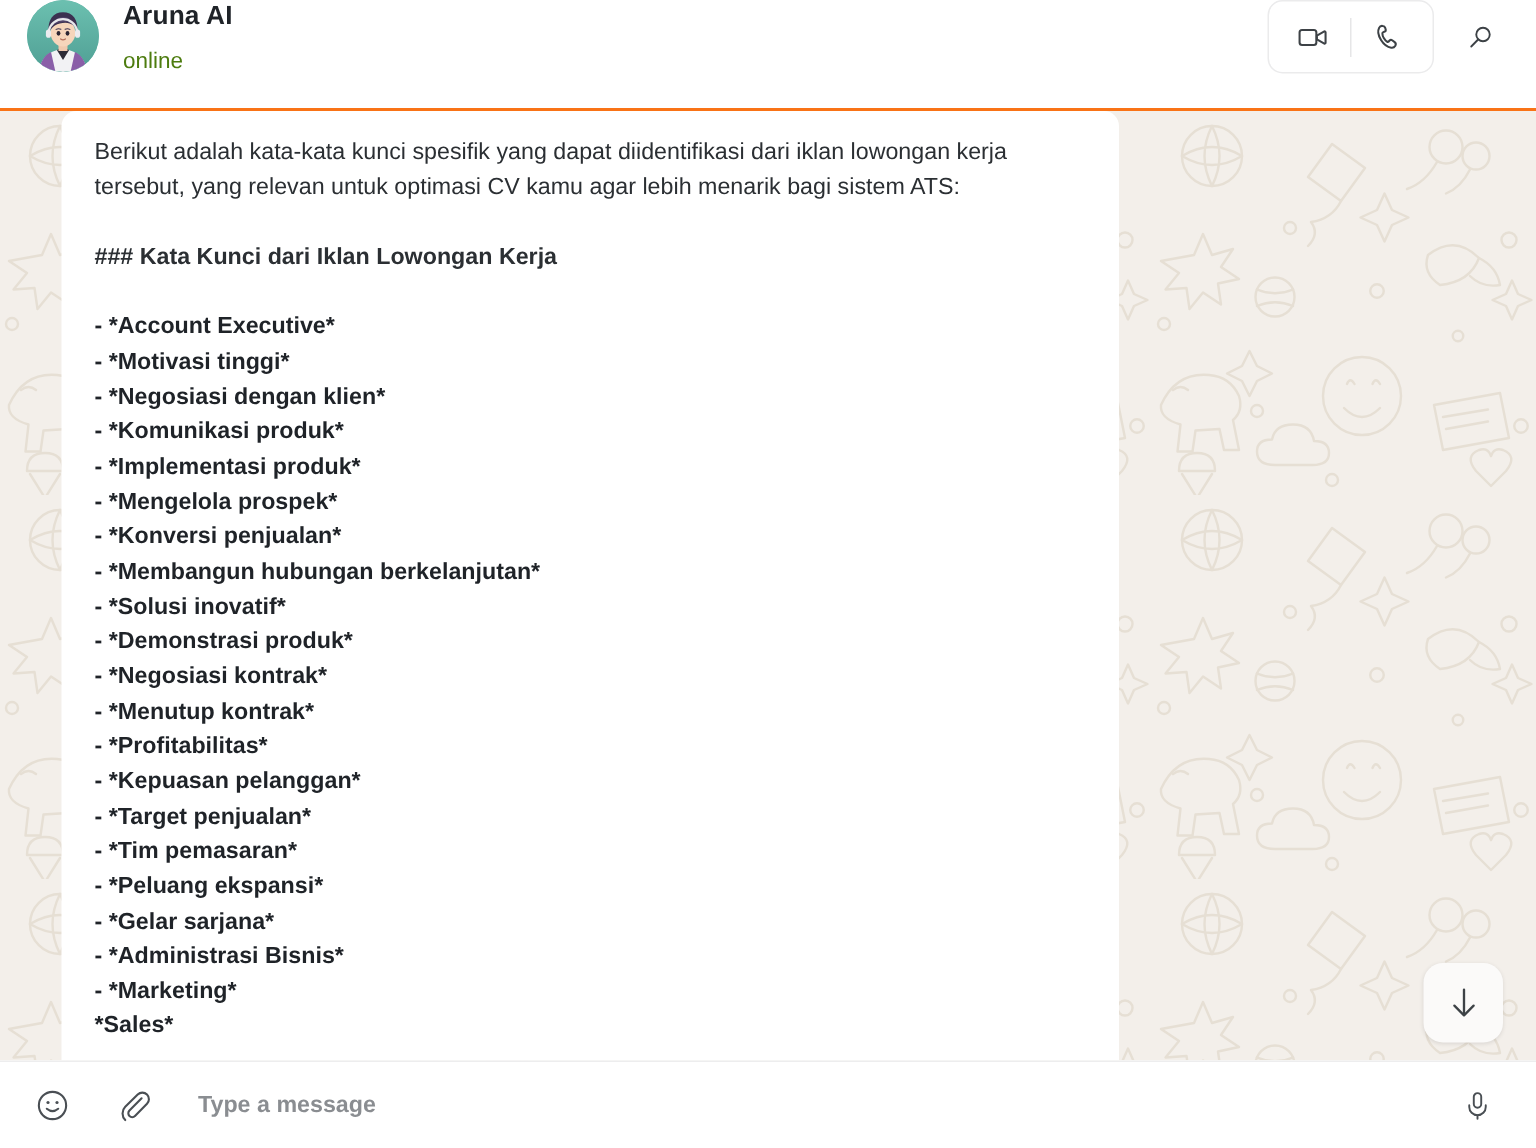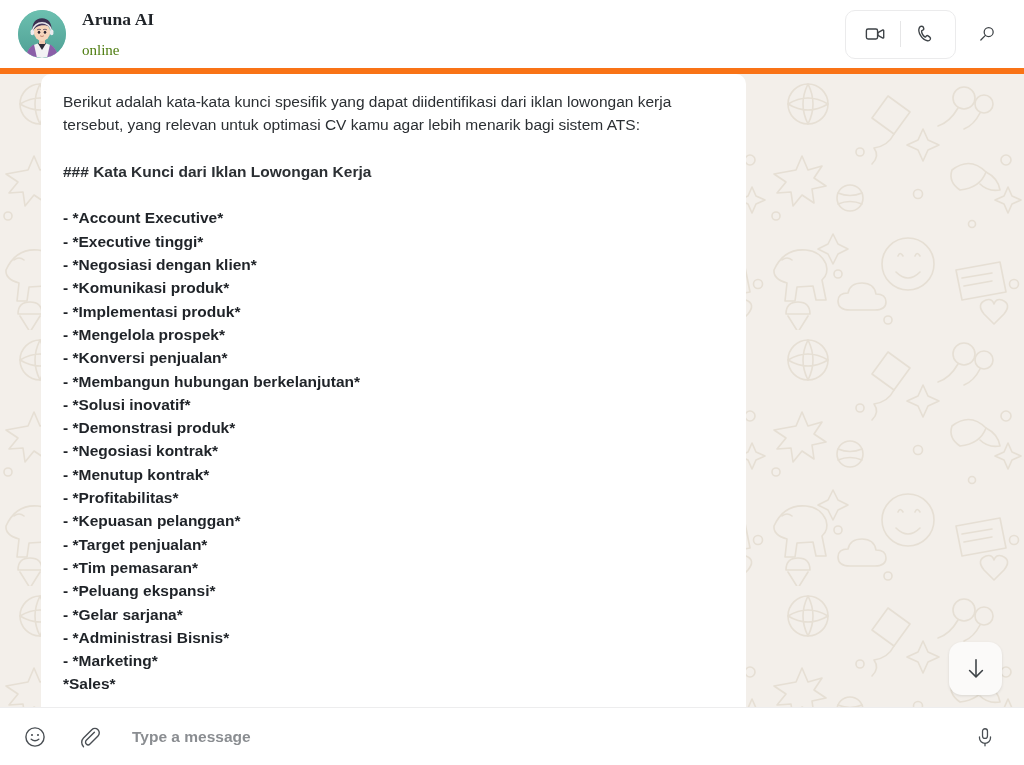--- a/index.html
+++ b/index.html
@@ -20,26 +20,25 @@
     flex-direction: column;
     background: #ffffff;
   }
 
   
   .chat-header {
     position: relative;
     height: 74px;
     flex: 0 0 74px;
     background: #ffffff;
-    border-bottom: 6px solid #f97316;
-    display: flex;
-    align-items: center;
+    border-bottom: 2px solid #f97316;
+    display: flex;
+    align-items: flex-start;
     padding: 0 14px 0 18px;
     z-index: 5;
-    font-family: Liberation Serif, serif;
   }
 
   .avatar {
     width: 48px;
     height: 48px;
     border-radius: 50%;
     overflow: hidden;
     flex: 0 0 48px;
     background: #63b5a8;
     position: relative;
@@ -363,21 +362,21 @@
     </svg>
 
     <div class="messages">
       <div class="bubble">
         <div class="msg-para">Berikut adalah kata-kata kunci spesifik yang dapat diidentifikasi dari iklan lowongan kerja tersebut, yang relevan untuk optimasi CV kamu agar lebih menarik bagi sistem ATS:</div>
         <div class="msg-blank"></div>
         <div class="msg-heading">### Kata Kunci dari Iklan Lowongan Kerja</div>
         <div class="msg-blank"></div>
         <div id="keyword-list">
             <div class="msg-item">- *Account Executive*</div>
-            <div class="msg-item">- *Executive tinggi*</div>
+            <div class="msg-item">- *Motivasi tinggi*</div>
             <div class="msg-item">- *Negosiasi dengan klien*</div>
             <div class="msg-item">- *Komunikasi produk*</div>
             <div class="msg-item">- *Implementasi produk*</div>
             <div class="msg-item">- *Mengelola prospek*</div>
             <div class="msg-item">- *Konversi penjualan*</div>
             <div class="msg-item">- *Membangun hubungan berkelanjutan*</div>
             <div class="msg-item">- *Solusi inovatif*</div>
             <div class="msg-item">- *Demonstrasi produk*</div>
             <div class="msg-item">- *Negosiasi kontrak*</div>
             <div class="msg-item">- *Menutup kontrak*</div>

